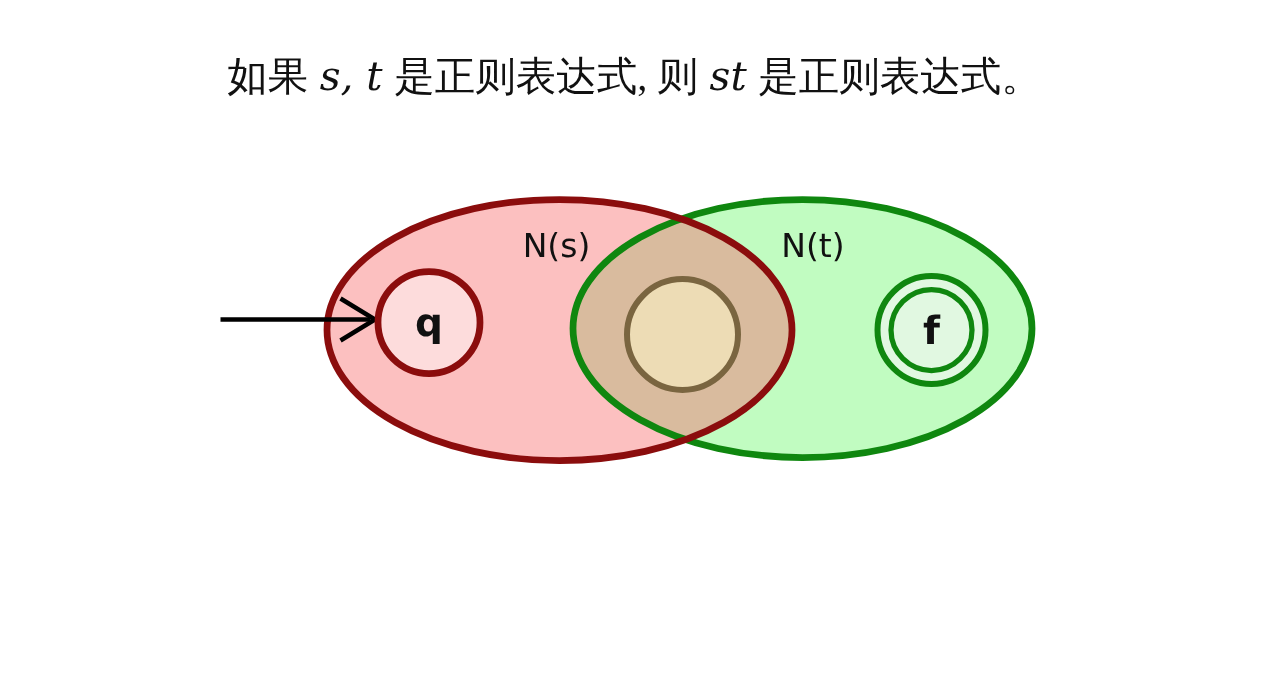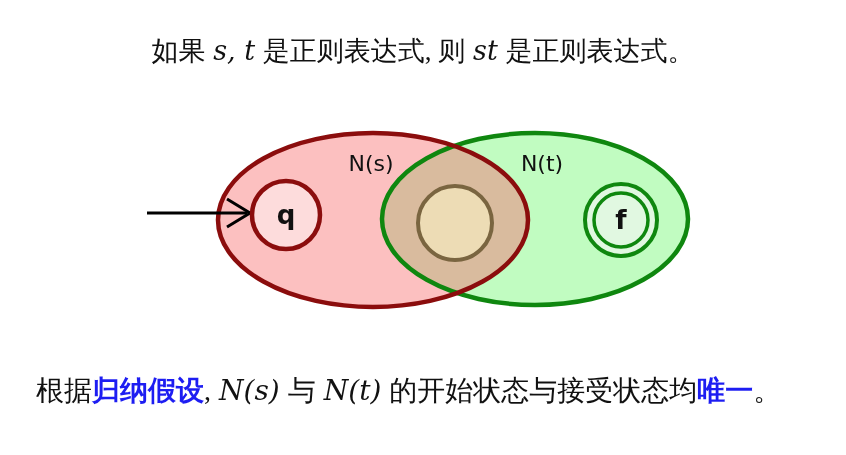--- a/index.html
+++ b/index.html
@@ -84,17 +84,14 @@
     <text class="state-label" x="286" y="224">q</text>
 
     <circle cx="621" cy="220" r="36" stroke-width="4" fill="#e1f8e1" stroke="#0f870f"></circle>
     <circle cx="621" cy="220" r="27" fill="none" stroke-width="3.5" stroke="#0f870f"></circle>
     <text class="state-label" x="621" y="229">f</text>
 
     <text class="region-label" x="371" y="171">N(s)</text>
     <text class="region-label" x="542" y="171">N(t)</text>
   </svg>
 
-  <div class="bottom-text">
-    <span class="seg-cjk">根据</span><span class="seg-blue-bold">归纳假设</span><span class="seg-cjk">, </span><span class="seg-math">N(s)</span><span class="seg-cjk"> 与 </span><span class="seg-math">N(t)</span><span class="seg-cjk"> 的开始状态与接受状态均</span><span class="seg-blue-bold">唯一</span><span class="seg-cjk">。</span>
-  </div>
 
 </div>
 
 </body></html>

